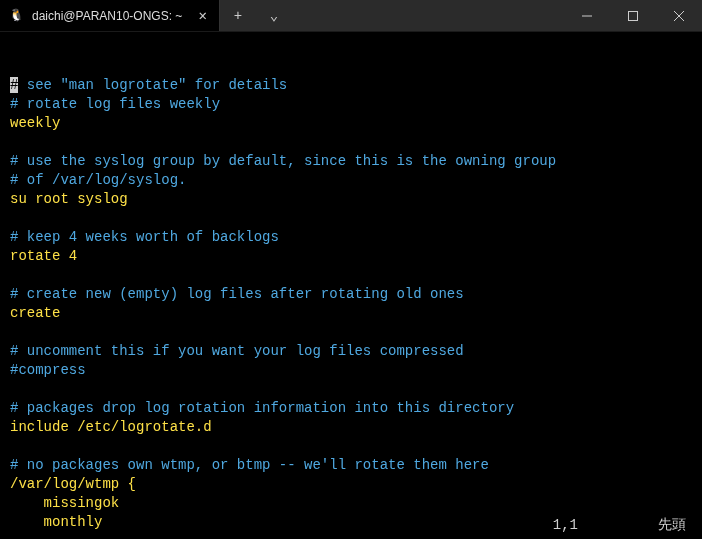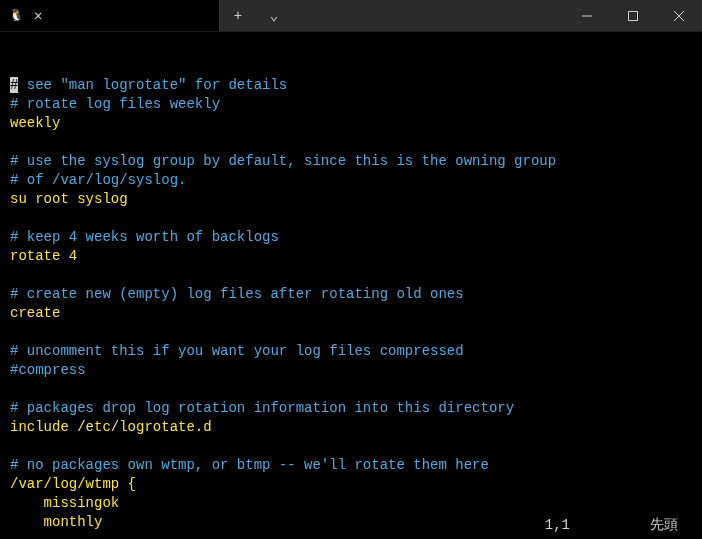--- a/index.html
+++ b/index.html
@@ -84,30 +84,31 @@
       color: #000;
     }
     .status-line {
       position: absolute;
       bottom: 4px;
       right: 0;
       left: 0;
       display: flex;
       justify-content: flex-end;
       gap: 80px;
-      padding-right: 24px;
+      padding-right: 16px;
       color: #d0d0d0;
     }
   </style>
 </head>
 <body>
 
 <div class="titlebar">
   <div class="tab">
     <span class="tab-icon">🐧</span>
+    <span class="tab-title">daichi@PARAN10-ONGS: ~</span>
     <span class="tab-close">✕</span>
   </div>
   <div class="toolbar-btn">+</div>
   <div class="toolbar-btn">⌄</div>
   <div class="titlebar-spacer"></div>
   <div class="win-btn">
     <svg width="10" height="10">
         <line x1="0" y1="5" x2="10" y2="5" stroke-width="1"></line>
       </svg>
   </div>

